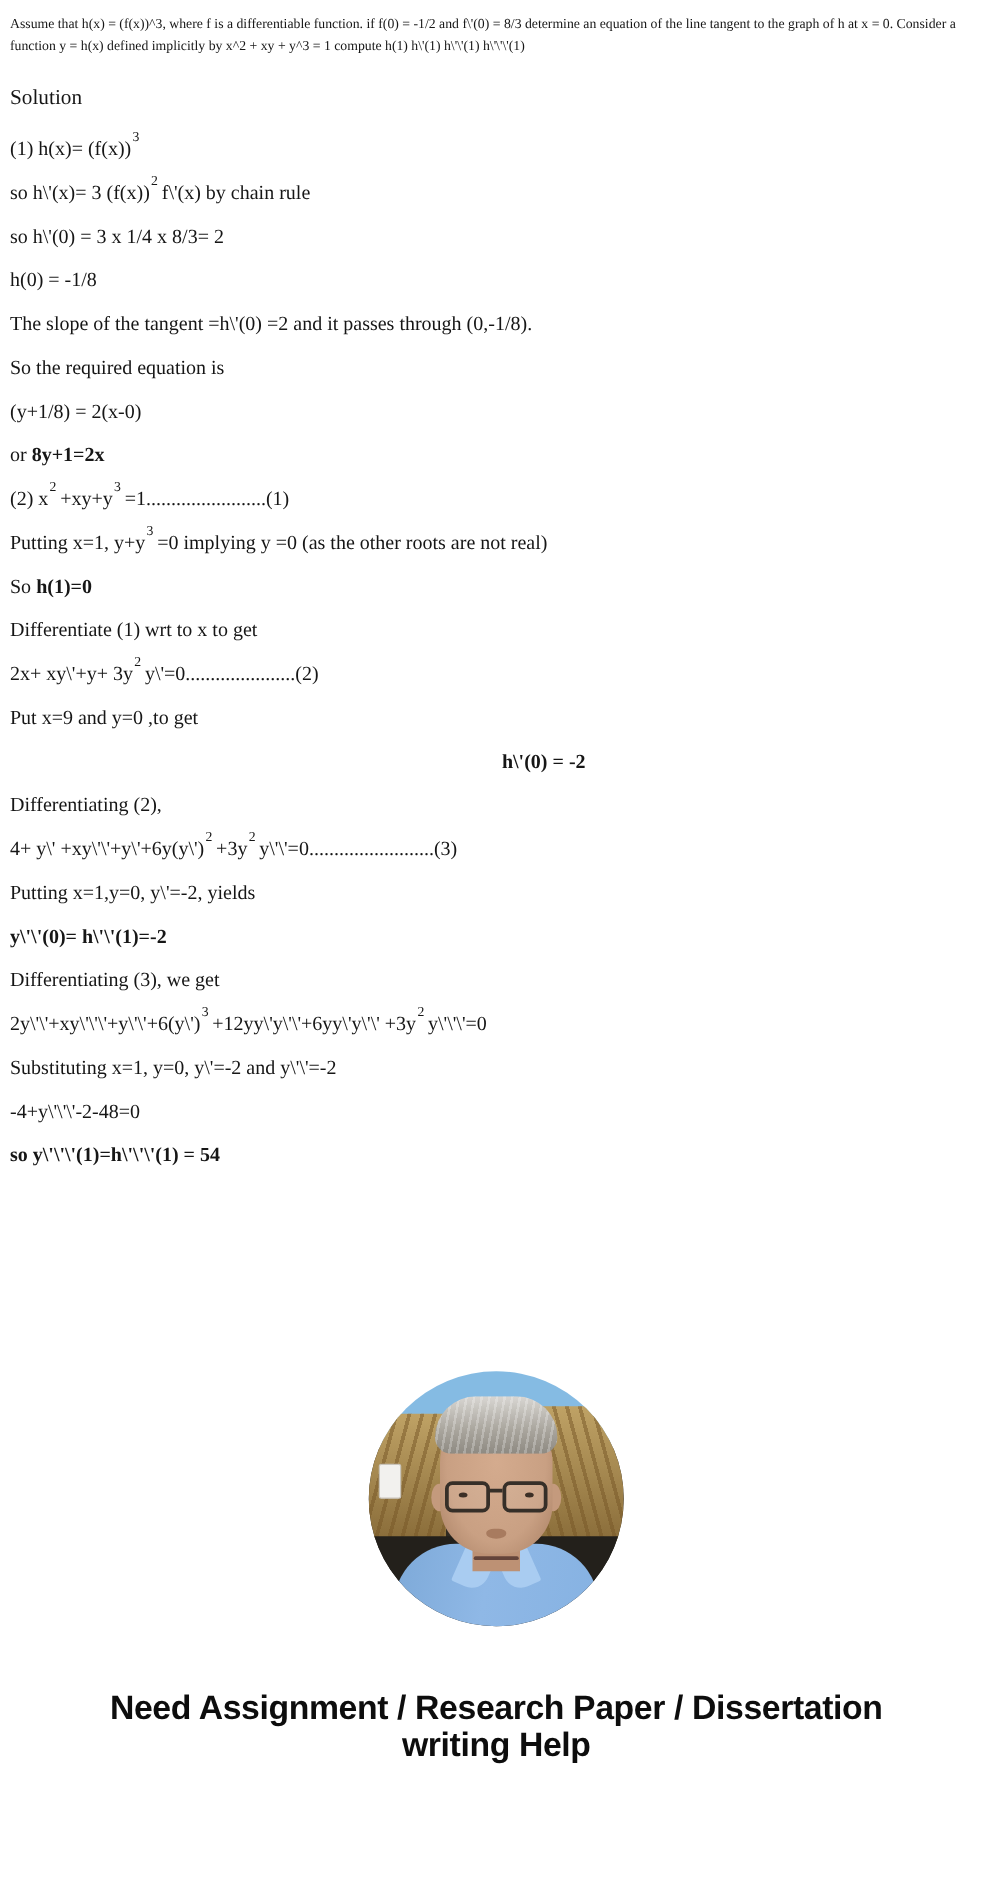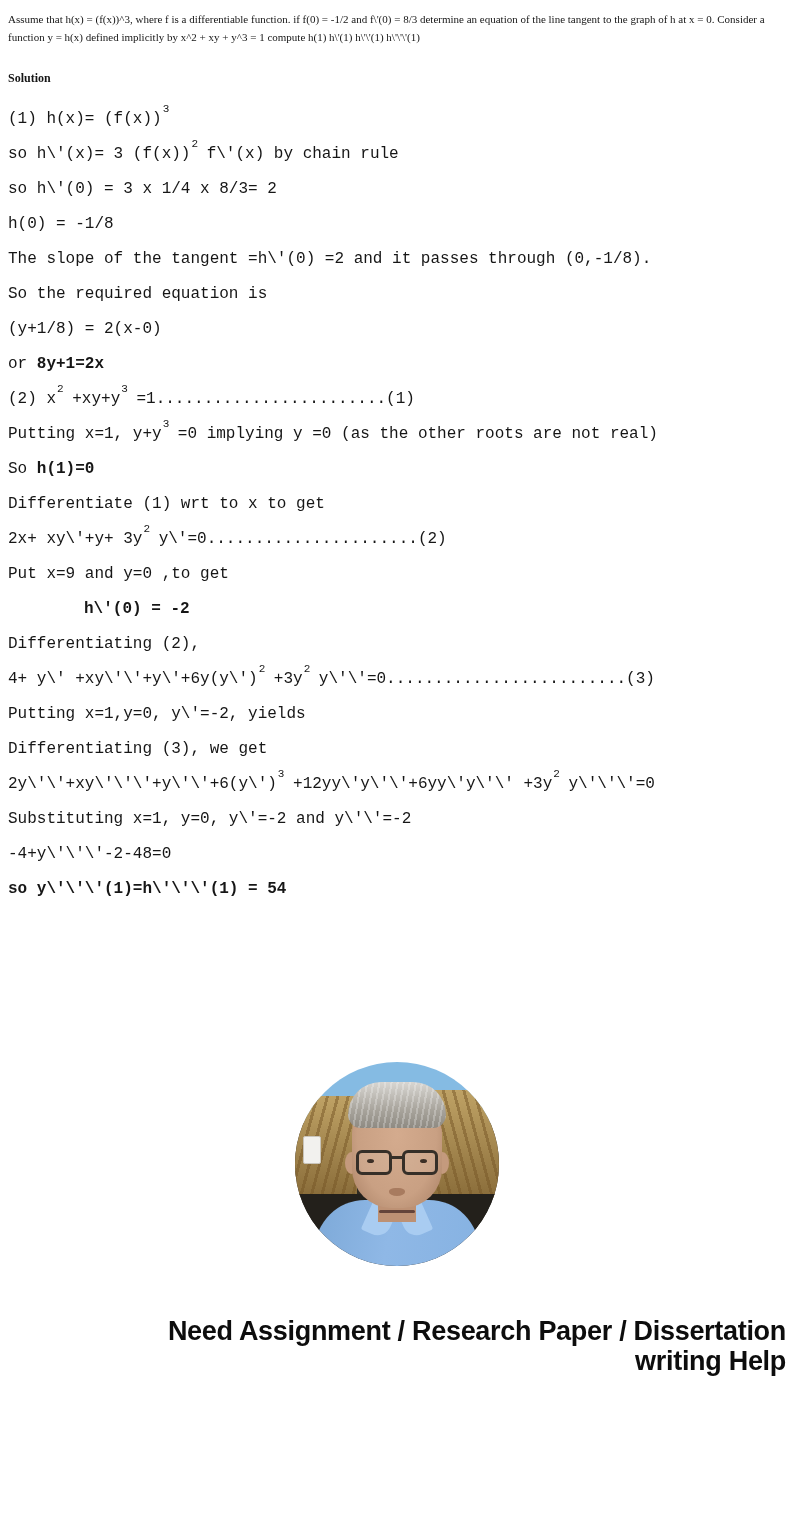--- a/index.html
+++ b/index.html
@@ -9,30 +9,29 @@
     color: #161616;
   }
   .page { padding: 10px 8px 0 8px; }
 
   .problem {
     margin: 0; width: 780px;
     font-size: 11px; line-height: 18px;
   }
   .solution-heading {
     margin: 23px 0 0 0;
-    font-size: 12px; line-height: 18px; font-weight: bold;
+    font-size: 17px; line-height: 18px; font-weight: normal;
   }
   .lines { margin-top: 23px; }
   .line {
     margin: 0 0 16px 0;
     font-size: 16px; line-height: 19px;
     white-space: pre-wrap;
-    font-family: Liberation Mono, monospace;
   }
-  .line.indent { padding-left: 76px; }
+  .line.indent { padding-left: 76px; text-align: center; }
   .line .b { font-weight: bold; }
   .line sup {
     font-size: 11px; line-height: 0;
     position: relative; top: -5px; left: 1px;
   }
 
   
   .avatar {
     position: relative; width: 204px; height: 204px;
     margin: 163px auto 0 auto;
@@ -109,21 +108,21 @@
     width: 16px; height: 8px; background: #a87b5f; border-radius: 40% 40% 50% 50%;
   }
   .av-mouth {
     left: 50%; transform: translateX(-50%); top: 148px;
     width: 36px; height: 3px; background: #64443a; border-radius: 2px;
   }
 
   
   .footer {
     margin-top: 50px;
-    text-align: right;
+    text-align: center;
     font-family: "Liberation Sans", sans-serif;
     font-weight: bold; font-size: 27px; line-height: 30px;
     letter-spacing: -0.3px; color: #0d0d0d;
   }
 </style>
 </head>
 <body>
 
 <div class="page">
 
@@ -143,20 +142,21 @@
       <p class="line"><span>(2) x</span><sup>2</sup><span> +xy+y</span><sup>3</sup><span> =1........................(1)</span></p>
       <p class="line"><span>Putting x=1, y+y</span><sup>3</sup><span> =0 implying y =0 (as the other roots are not real)</span></p>
       <p class="line"><span>So </span><span class="b">h(1)=0</span></p>
       <p class="line"><span>Differentiate (1) wrt to x to get</span></p>
       <p class="line"><span>2x+ xy\'+y+ 3y</span><sup>2</sup><span> y\'=0......................(2)</span></p>
       <p class="line"><span>Put x=9 and y=0 ,to get</span></p>
       <p class="line indent"><span class="b">h\'(0) = -2</span></p>
       <p class="line"><span>Differentiating (2),</span></p>
       <p class="line"><span>4+ y\' +xy\'\'+y\'+6y(y\')</span><sup>2</sup><span> +3y</span><sup>2</sup><span> y\'\'=0.........................(3)</span></p>
       <p class="line"><span>Putting x=1,y=0, y\'=-2, yields</span></p>
+      <p class="line"><span class="b">y\'\'(0)= h\'\'(1)=-2</span></p>
       <p class="line"><span>Differentiating (3), we get</span></p>
       <p class="line"><span>2y\'\'+xy\'\'\'+y\'\'+6(y\')</span><sup>3</sup><span> +12yy\'y\'\'+6yy\'y\'\' +3y</span><sup>2</sup><span> y\'\'\'=0</span></p>
       <p class="line"><span>Substituting x=1, y=0, y\'=-2 and y\'\'=-2</span></p>
       <p class="line"><span>-4+y\'\'\'-2-48=0</span></p>
       <p class="line"><span class="b">so y\'\'\'(1)=h\'\'\'(1) = 54</span></p>
     </div>
 
   <div class="avatar">
     <div class="av-wall-left"></div>
     <div class="av-wall-right"></div>

